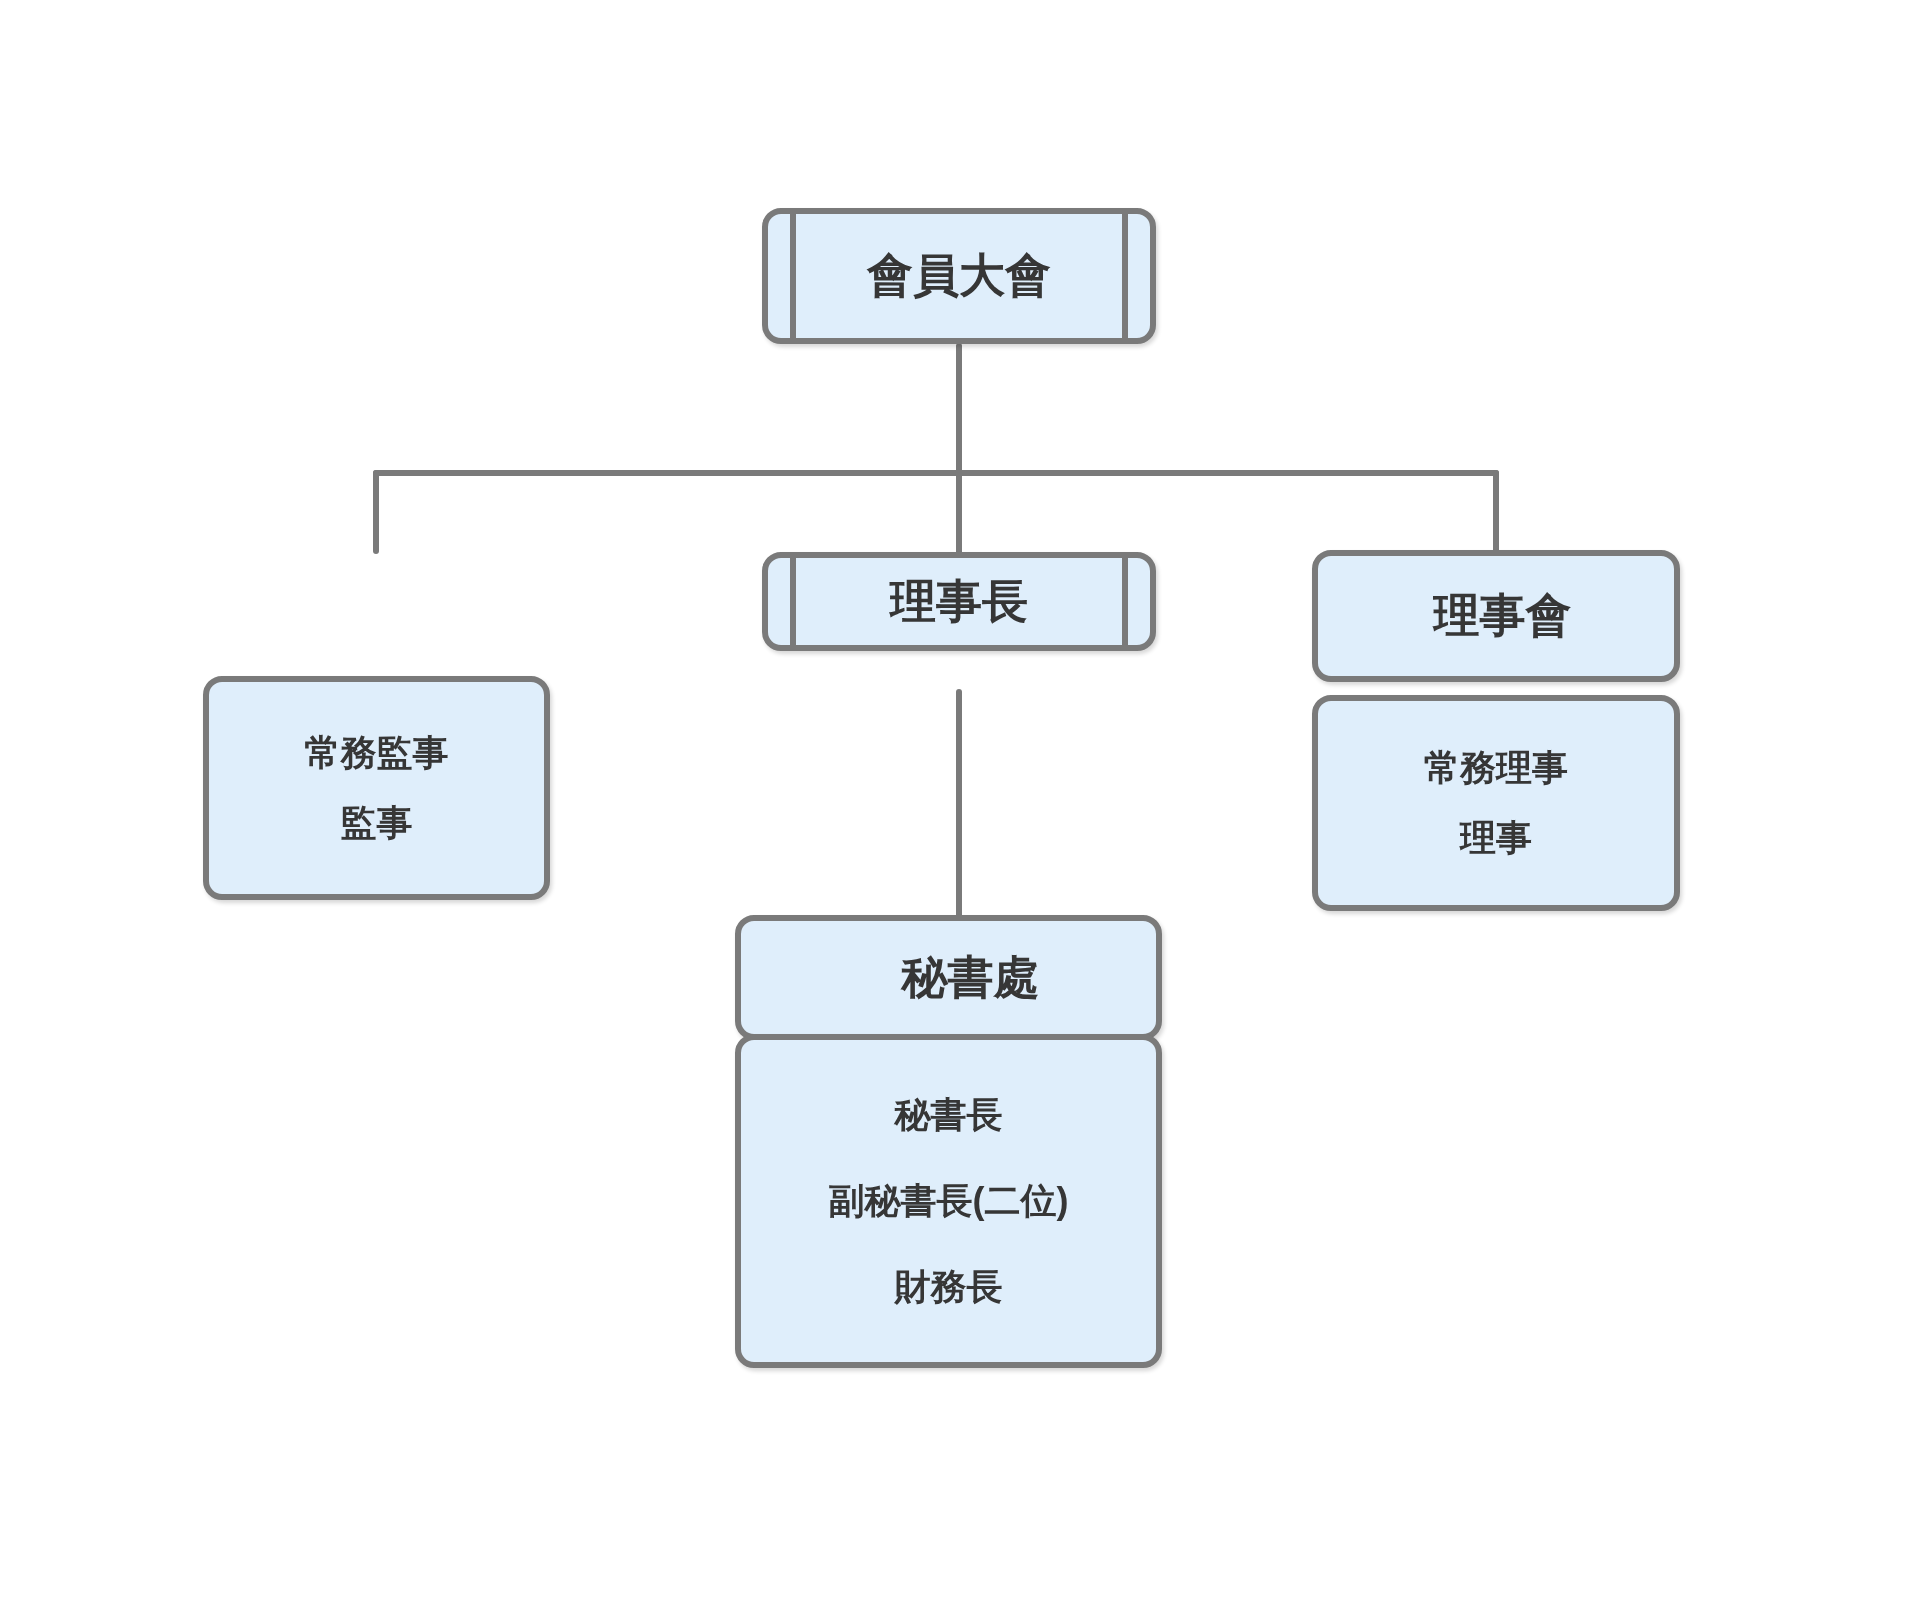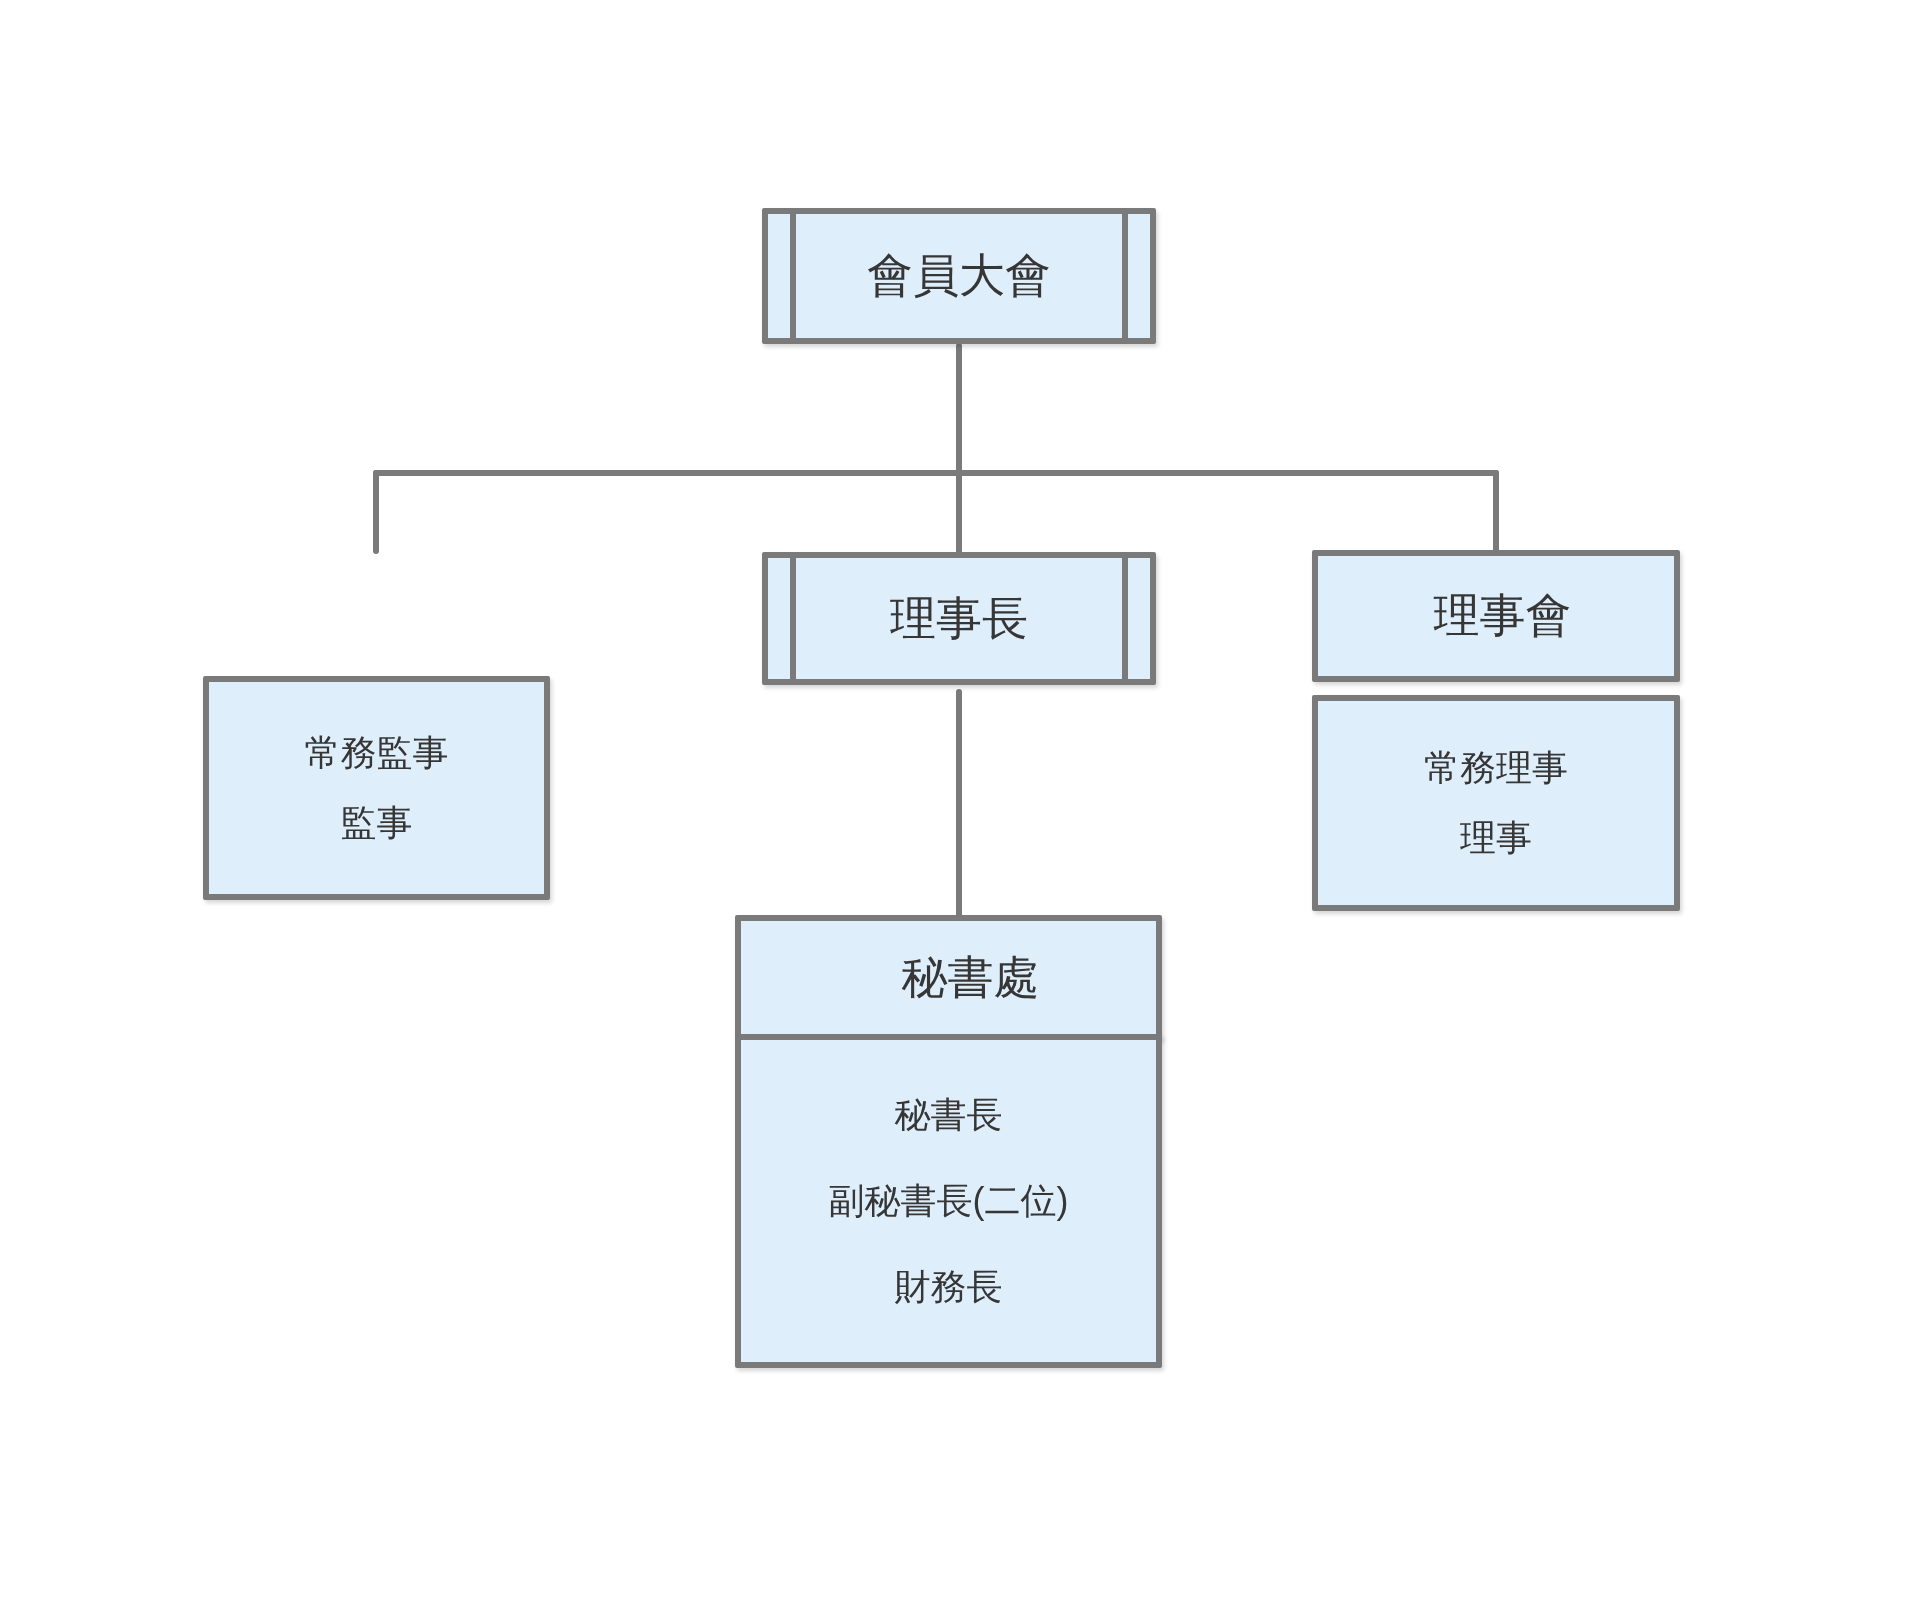--- a/index.html
+++ b/index.html
@@ -24,27 +24,28 @@
     background:var(--border);
     border-radius:3px;
     z-index:1;
   }
   
   .box{
     position:absolute;
     box-sizing:border-box;
     background:var(--fill);
     border:6px solid var(--border);
-    border-radius:2px;
+    border-radius:19px;
     display:flex;
     align-items:center;
     justify-content:center;
     text-align:center;
     z-index:2;
     box-shadow:2px 3px 4px rgba(0,0,0,0.16);
+    font-weight:bold;
   }
   .box .label{
     font-size:46px;
     line-height:1.2;
     white-space:nowrap;
   }
   .body-box{
     flex-direction:column;
     z-index:3; 
   }
@@ -59,21 +60,21 @@
     top:0;
     bottom:0;
     width:6px;
     background:var(--border);
   }
   .subroutine .sidebar.left{left:22px;}
   .subroutine .sidebar.right{right:22px;}
 
   
   #node-assembly      {left:762px;  top:208px;  width:394px; height:136px;}
-  #node-chairman      {left:762px;  top:552px;  width:394px; height:133px;}
+  #node-chairman      {left:762px;  top:552px;  width:394px; height:99px;}
 
   #node-supervisory-h {left:203px;  top:550px;  width:347px; height:132px;}
   #node-supervisory-b {left:203px;  top:676px;  width:347px; height:224px;}
 
   #node-directors-h   {left:1312px; top:550px;  width:368px; height:132px;padding-left:13px;}
   #node-directors-b   {left:1312px; top:676px;  width:368px; height:216px;margin-top:19px;}
 
   #node-secretariat-h {left:735px;  top:915px;  width:427px; height:125px;padding-left:44px;}
   #node-secretariat-b {left:735px;  top:1034px; width:427px; height:334px;gap:16px;}
 

